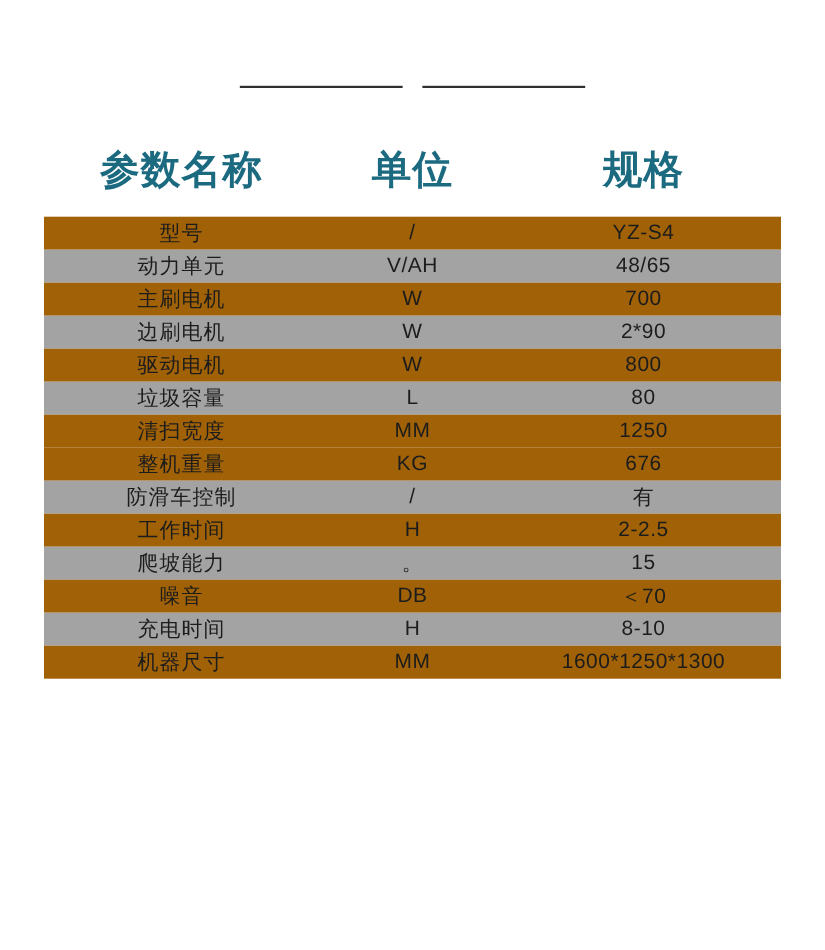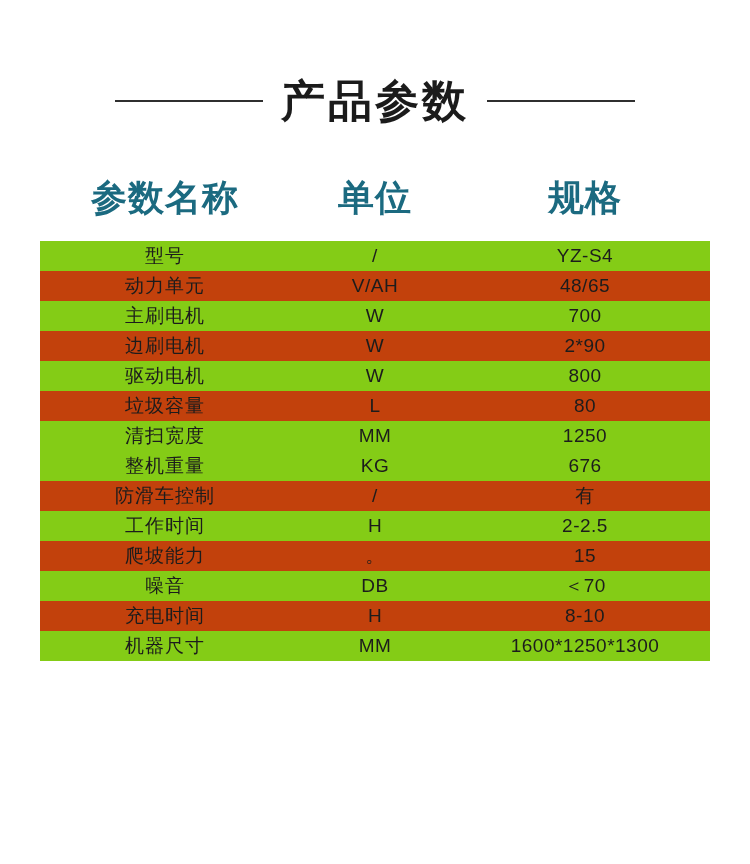--- a/index.html
+++ b/index.html
@@ -76,38 +76,37 @@
   }
   table.params tbody td {
     height: 30px;
     font-size: 19px;
     text-align: center;
     color: #1c1c1c;
     padding: 0;
     vertical-align: middle;
   }
   table.params tbody tr.odd td {
-    background: #84cc16;
+    background: #a16207;
   }
   table.params tbody tr.even td {
-    background: #c2410c;
+    background: #a3a3a3;
   }
   td.name-cell { letter-spacing: 1px; }
   td.unit-cell { letter-spacing: 0.5px; }
   td.spec-cell { letter-spacing: 0.5px; }
 </style>
 </head>
 <body>
 
 <div class="page">
 
   <div class="header">
     <div class="title-row">
       <div class="title-rule"></div>
-      <div class="title-main">产品参数</div>
       <div class="title-rule"></div>
     </div>
   </div>
 
   <div class="table-wrap">
     <table class="params">
       <colgroup>
         <col class="c1">
           <col class="c2">
           <col class="c3">

